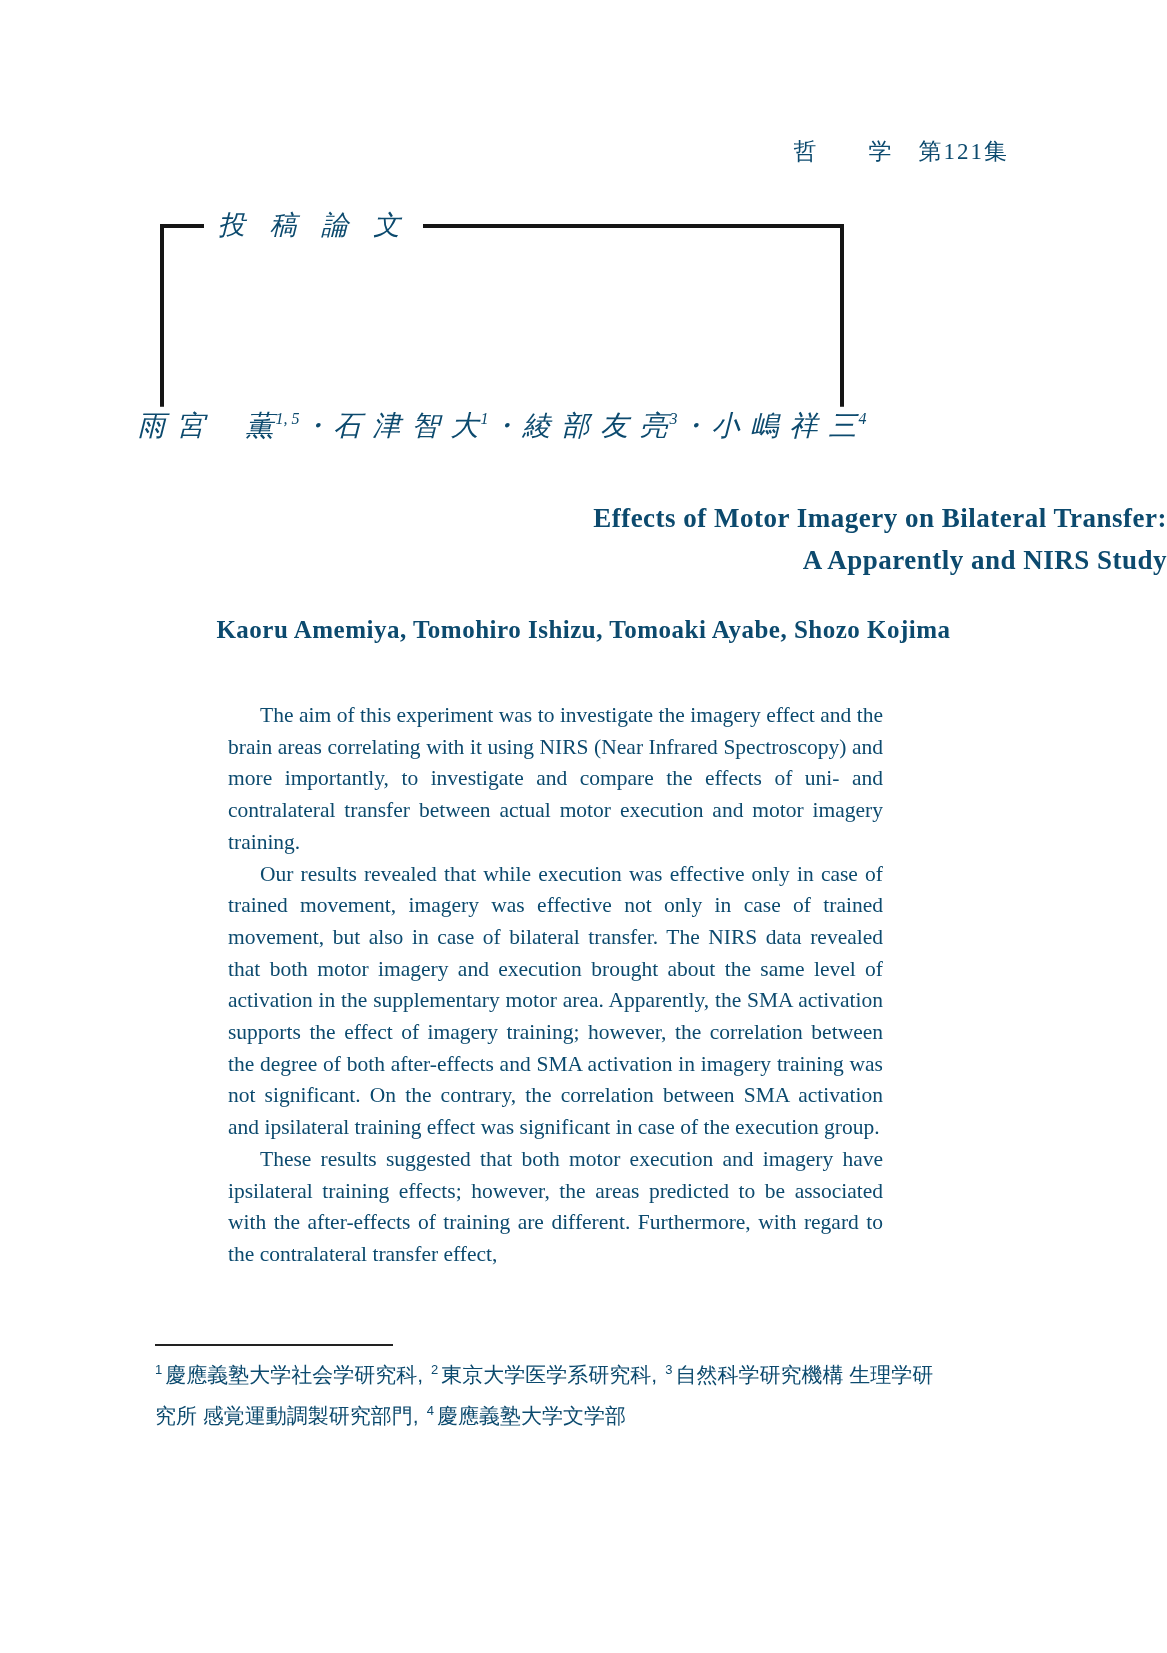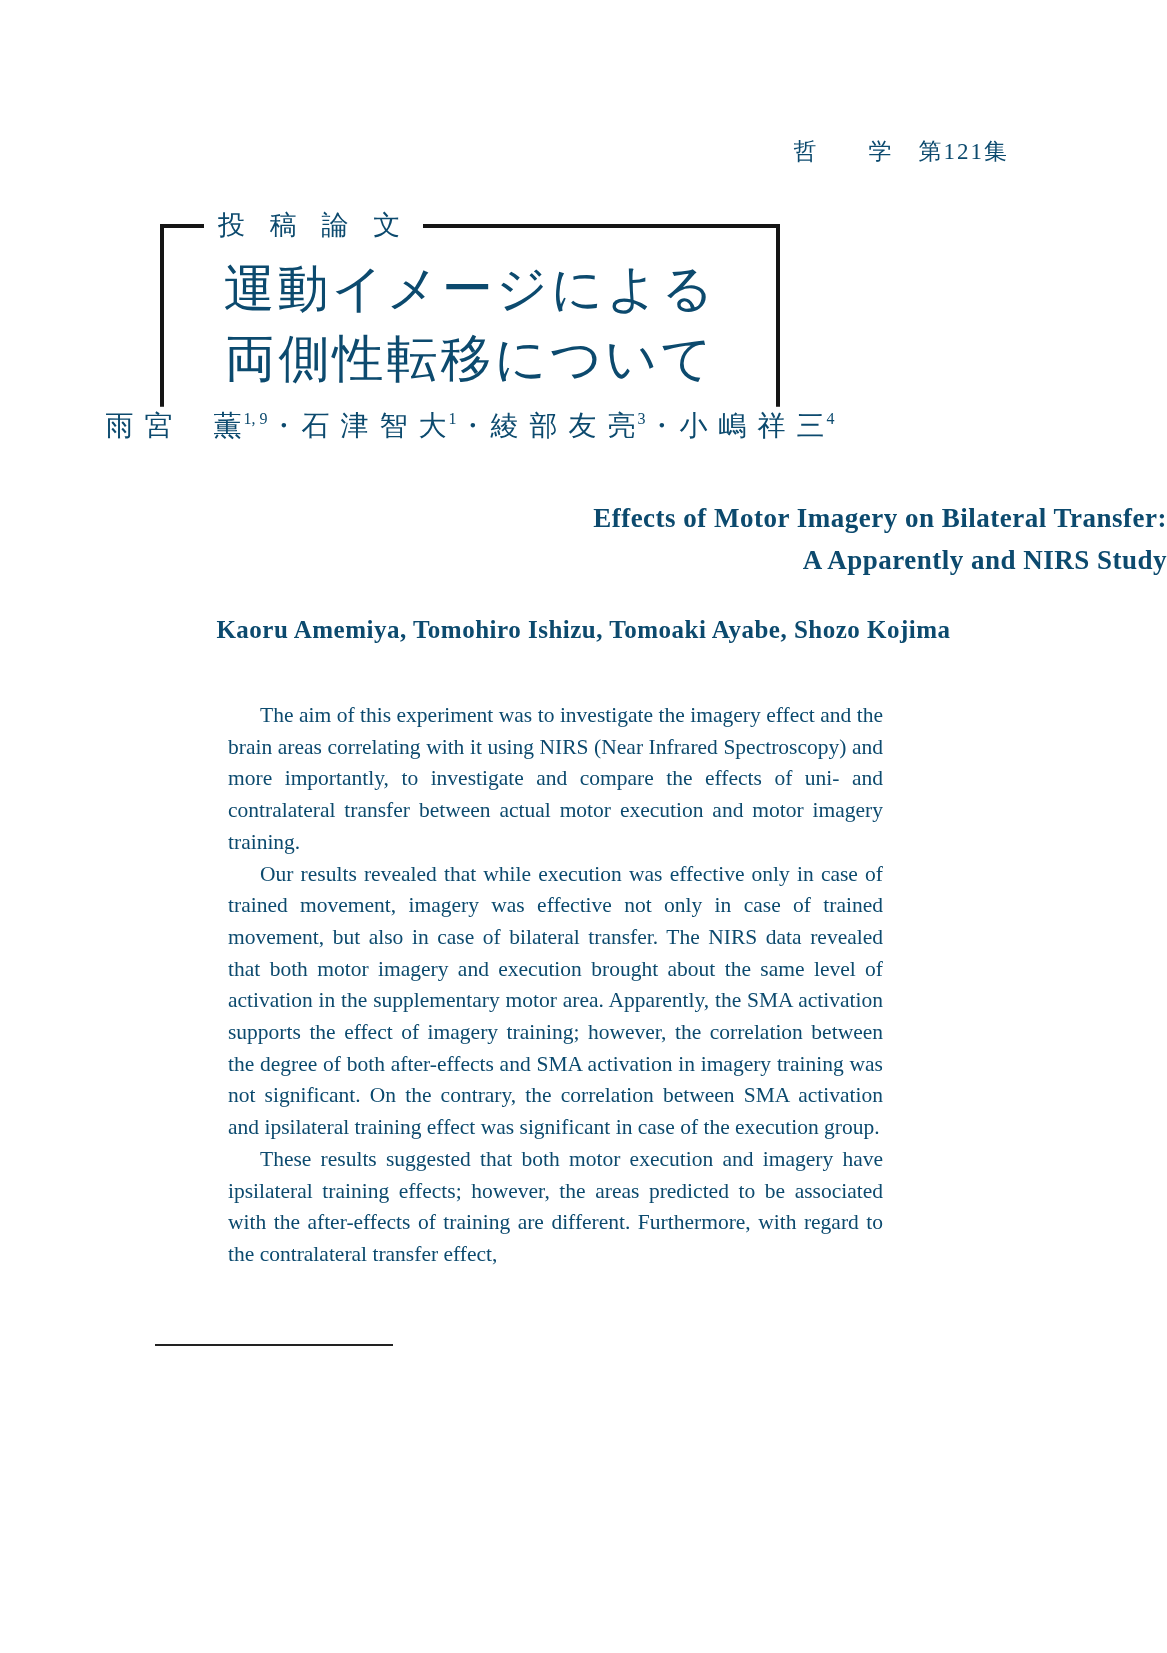--- a/index.html
+++ b/index.html
@@ -21,23 +21,24 @@
     right: 158px;
     font-size: 23px;
     letter-spacing: 2px;
     white-space: nowrap;
   }
 
   .title-box {
     position: absolute;
     left: 160px;
     top: 224px;
-    width: 620px;
+    width: 684px;
     height: 205px;
     border: 4px solid #151515;
+    font-style: italic;
   }
   .box-label {
     position: absolute;
     top: 0;
     left: 40px;
     transform: translateY(-58%);
     background: #ffffff;
     padding: 0 14px;
     font-size: 27px;
     letter-spacing: 9px;
@@ -135,40 +136,39 @@
 </head>
 <body>
 
 <div class="page">
 
   <div class="journal-header">哲　　学　第121集</div>
 
   <div class="title-box">
     <span class="box-label">投 稿 論 文</span>
 
-    <div class="jp-title">
-      <div>運動イメージによる</div>
-      <div>両側性転移について</div>
-    </div>
 
     <span class="box-authors">
-      <span><span>雨 宮　 薫</span><sup>1, 9</sup></span><span class="sep">・</span><span><span>石 津 智 大</span><sup>1</sup></span><span class="sep">・</span><span><span>綾 部 友 亮</span><sup>3</sup></span><span class="sep">・</span><span><span>小 嶋 祥 三</span><sup>4</sup></span>
+      <span><span>雨 宮　 薫</span><sup>1, 5</sup></span><span class="sep">・</span><span><span>石 津 智 大</span><sup>1</sup></span><span class="sep">・</span><span><span>綾 部 友 亮</span><sup>3</sup></span><span class="sep">・</span><span><span>小 嶋 祥 三</span><sup>4</sup></span>
     </span>
   </div>
 
   <div class="en-title">
     <div>Effects of Motor Imagery on Bilateral Transfer:</div>
     <div>A Apparently and NIRS Study</div>
   </div>
 
   <div class="en-authors">Kaoru Amemiya, Tomohiro Ishizu, Tomoaki Ayabe, Shozo Kojima</div>
 
   <div class="abstract">
     <p>The aim of this experiment was to investigate the imagery effect and the brain areas correlating with it using NIRS (Near Infrared Spectroscopy) and more importantly, to investigate and compare the effects of uni- and contralateral transfer between actual motor execution and motor imagery training.</p>
     <p>Our results revealed that while execution was effective only in case of trained movement, imagery was effective not only in case of trained movement, but also in case of bilateral transfer. The NIRS data revealed that both motor imagery and execution brought about the same level of activation in the supplementary motor area. Apparently, the SMA activation supports the effect of imagery training; however, the correlation between the degree of both after-effects and SMA activation in imagery training was not significant. On the contrary, the correlation between SMA activation and ipsilateral training effect was significant in case of the execution group.</p>
     <p>These results suggested that both motor execution and imagery have ipsilateral training effects; however, the areas predicted to be associated with the after-effects of training are different. Furthermore, with regard to the  contralateral transfer effect,</p>
   </div>
 
   <div class="footnote-rule"></div>
 
+  <div class="footnote">
+    <span class="seg"><sup>1</sup><span>慶應義塾大学社会学研究科,</span></span><span class="seg"><sup>2</sup><span>東京大学医学系研究科,</span></span><span class="seg"><sup>3</sup><span>自然科学研究機構 生理学研究所 感覚運動調製研究部門,</span></span><span class="seg"><sup>4</sup><span>慶應義塾大学文学部</span></span>
+  </div>
 
 
 </div>
 
 </body></html>

